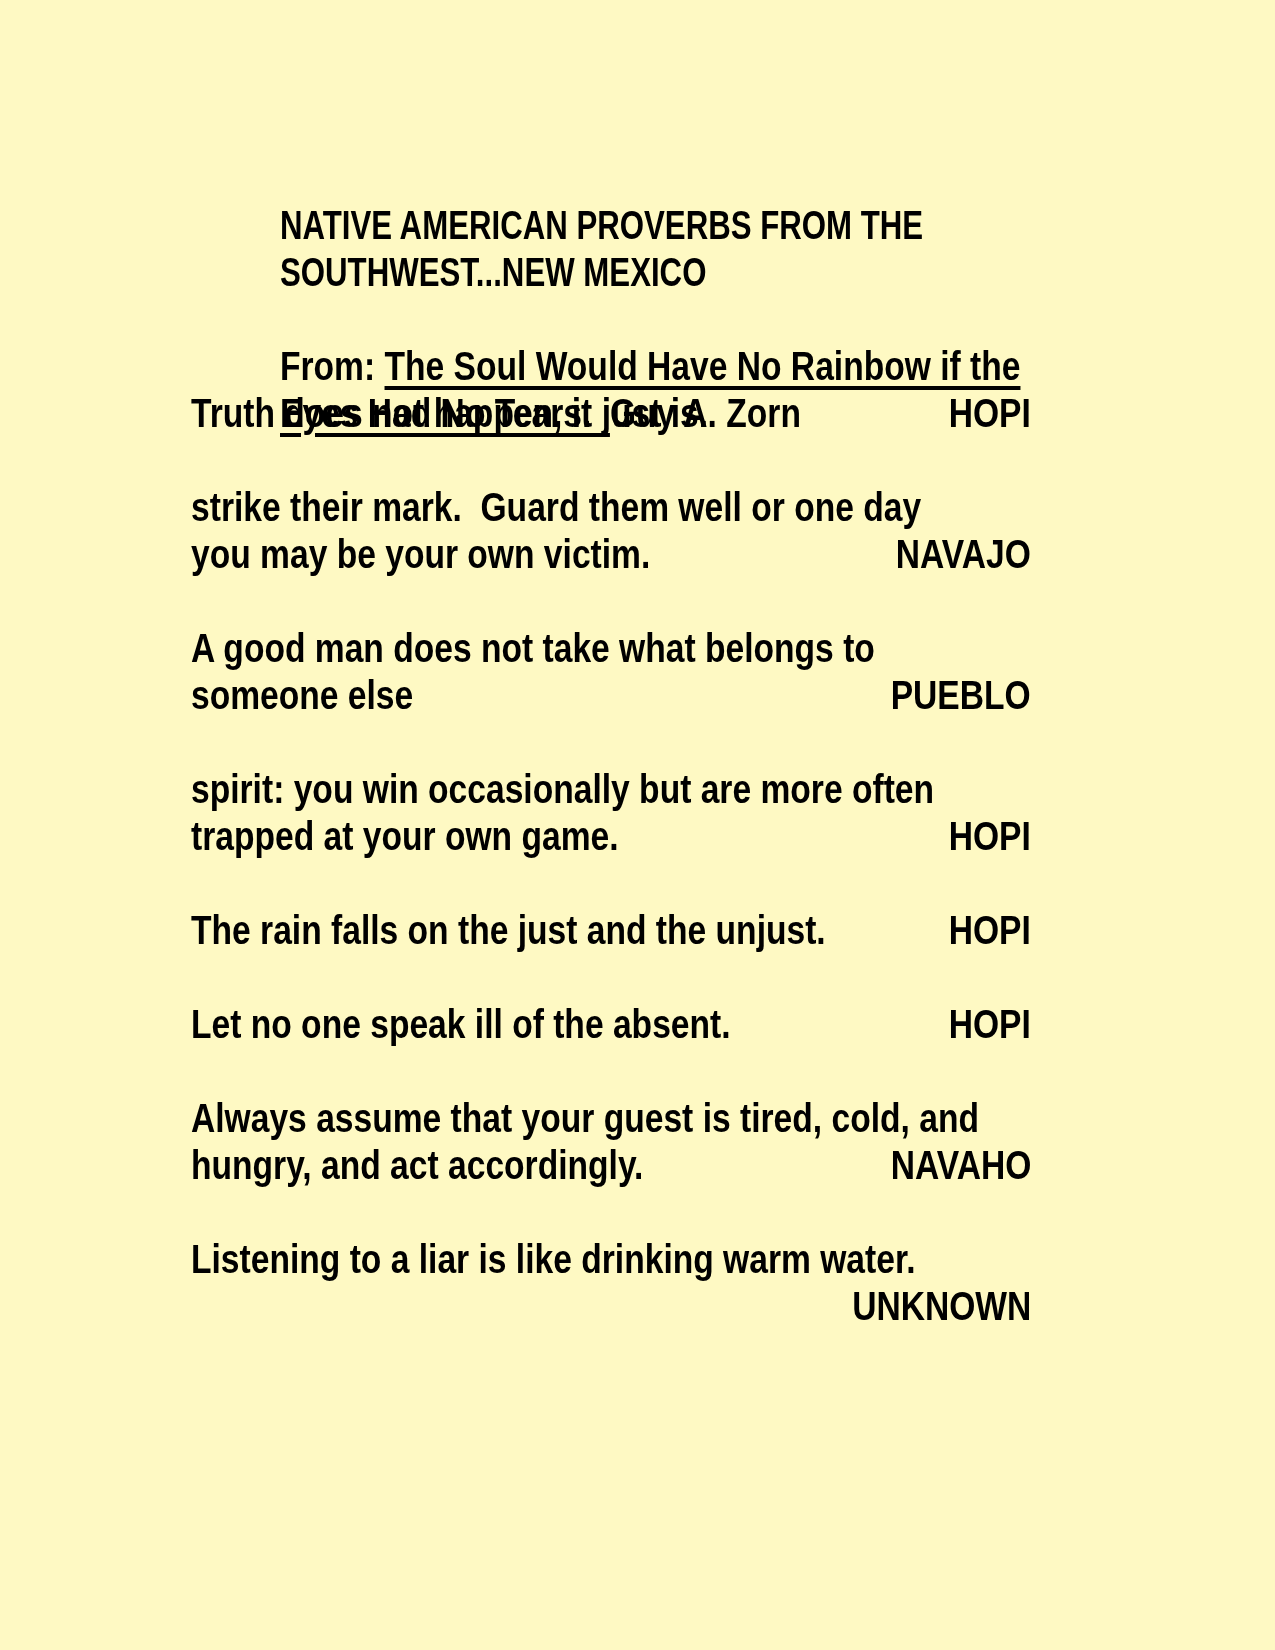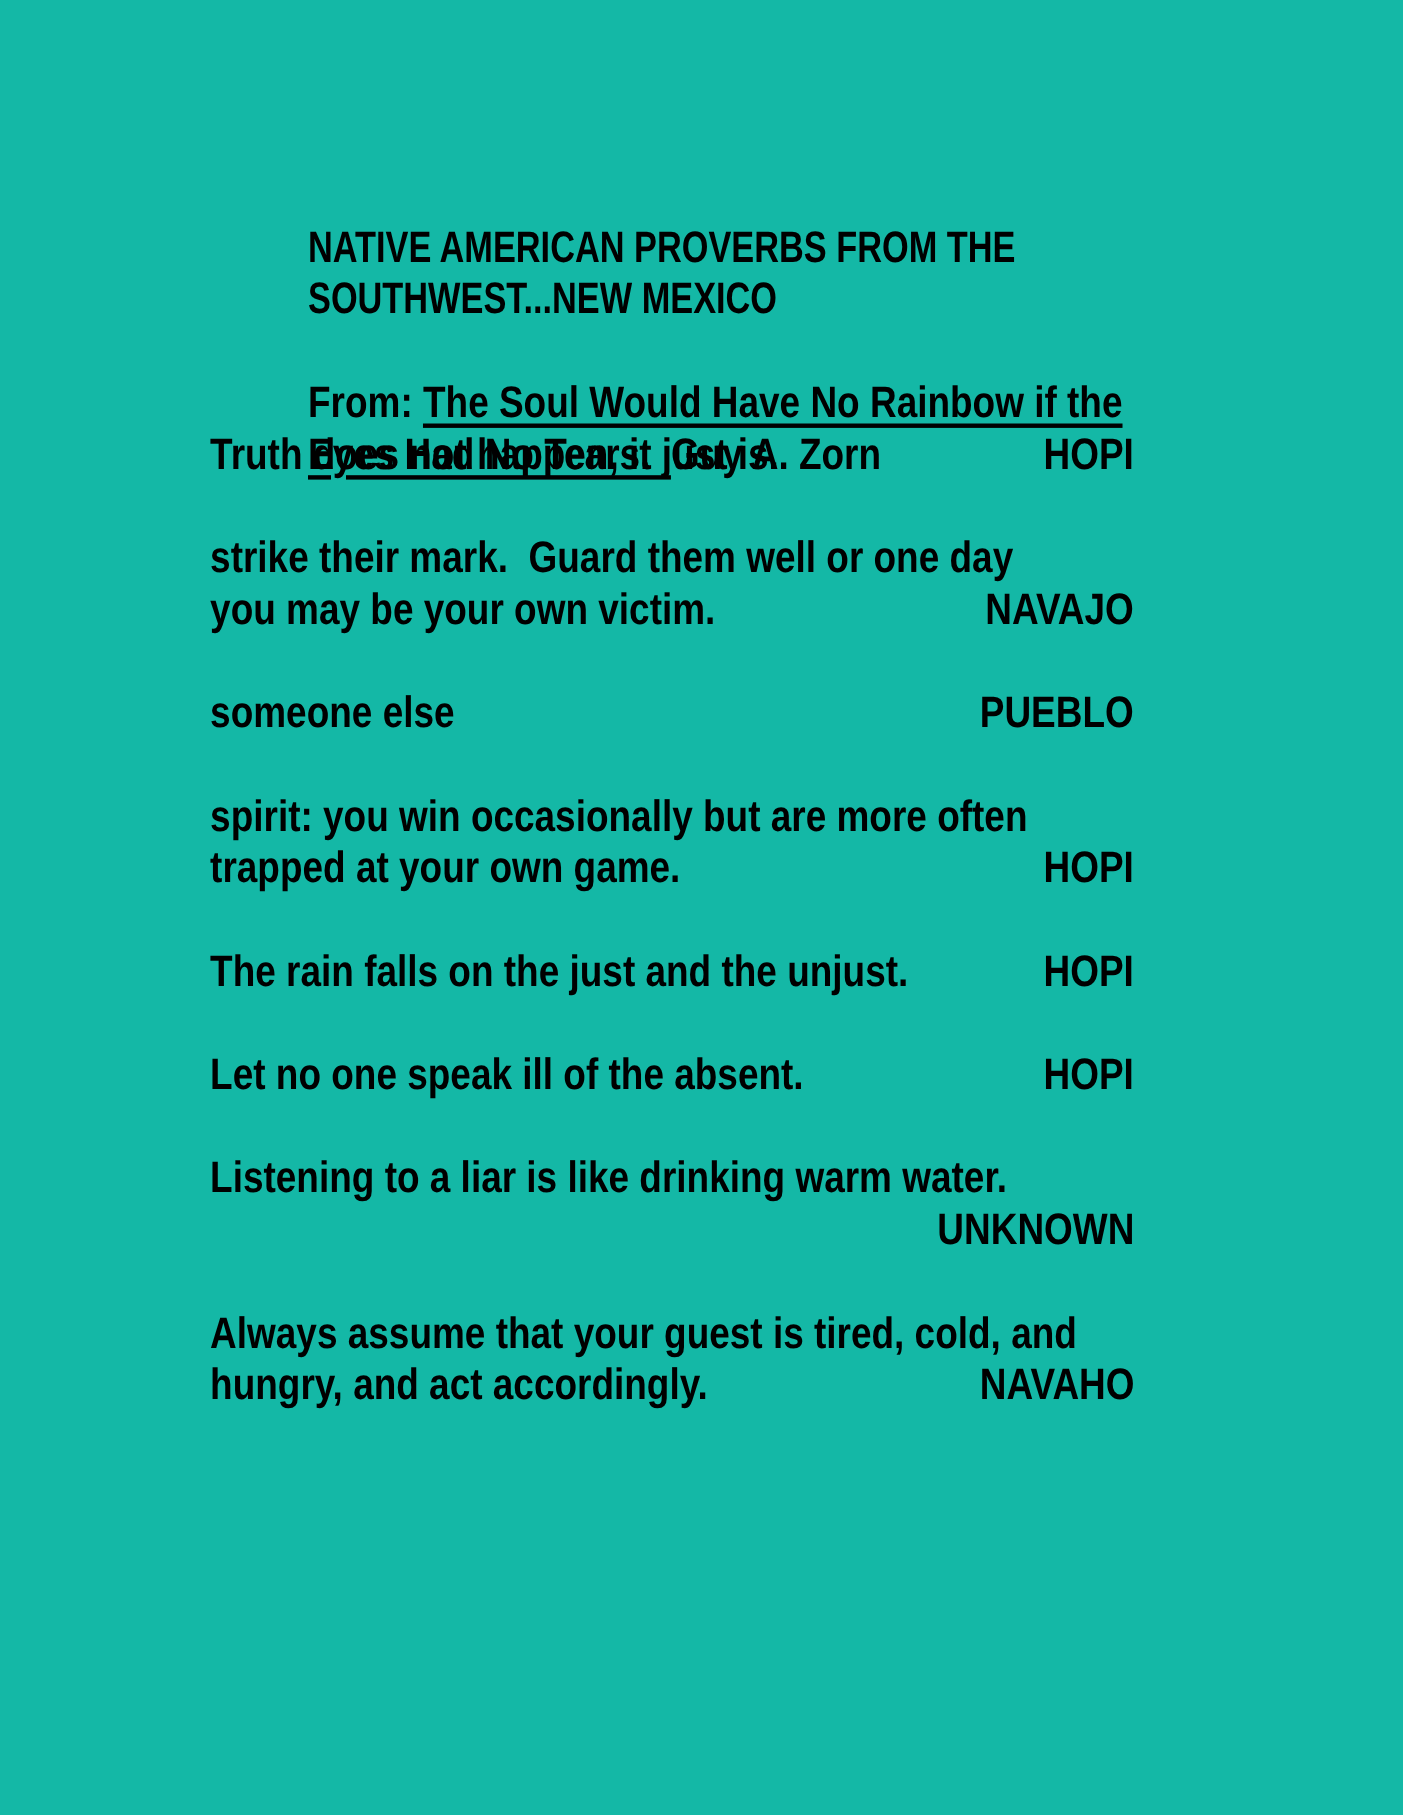--- a/index.html
+++ b/index.html
@@ -4,21 +4,21 @@
 <style>
   html, body {
     margin: 0;
     padding: 0;
     background: #ffffff;
   }
   .page {
     position: relative;
     width: 1275px;
     height: 1650px;
-    background: #14b8a6;
+    background: #fef9c3;
     overflow: hidden;
     font-family: "Liberation Sans", sans-serif;
     font-weight: 700;
     color: #000000;
   }
   .content {
     position: absolute;
     left: 191px;
     top: 155px;
     width: 840px;
@@ -80,36 +80,37 @@
 
     <div id="proverbs">
         <div class="para">
           <div class="line"><span class="txt">Truth does not happen, it just is.</span><span class="tribe">HOPI</span></div>
         </div>
         <div class="para">
           <div class="line"><span class="txt">strike their mark.  Guard them well or one day</span></div>
           <div class="line"><span class="txt">you may be your own victim.</span><span class="tribe">NAVAJO</span></div>
         </div>
         <div class="para">
+          <div class="line"><span class="txt">A good man does not take what belongs to</span></div>
           <div class="line"><span class="txt">someone else</span><span class="tribe">PUEBLO</span></div>
         </div>
         <div class="para">
           <div class="line"><span class="txt">spirit: you win occasionally but are more often</span></div>
           <div class="line"><span class="txt">trapped at your own game.</span><span class="tribe">HOPI</span></div>
         </div>
         <div class="para">
           <div class="line"><span class="txt">The rain falls on the just and the unjust.</span><span class="tribe">HOPI</span></div>
         </div>
         <div class="para">
           <div class="line"><span class="txt">Let no one speak ill of the absent.</span><span class="tribe">HOPI</span></div>
         </div>
         <div class="para">
+          <div class="line"><span class="txt">Always assume that your guest is tired, cold, and</span></div>
+          <div class="line"><span class="txt">hungry, and act accordingly.</span><span class="tribe">NAVAHO</span></div>
+        </div>
+        <div class="para">
           <div class="line"><span class="txt">Listening to a liar is like drinking warm water.</span></div>
           <div class="line"><span class="txt"></span><span class="tribe">UNKNOWN</span></div>
-        </div>
-        <div class="para">
-          <div class="line"><span class="txt">Always assume that your guest is tired, cold, and</span></div>
-          <div class="line"><span class="txt">hungry, and act accordingly.</span><span class="tribe">NAVAHO</span></div>
         </div>
       </div>
 
   </div>
 </div>
 
 </body></html>

